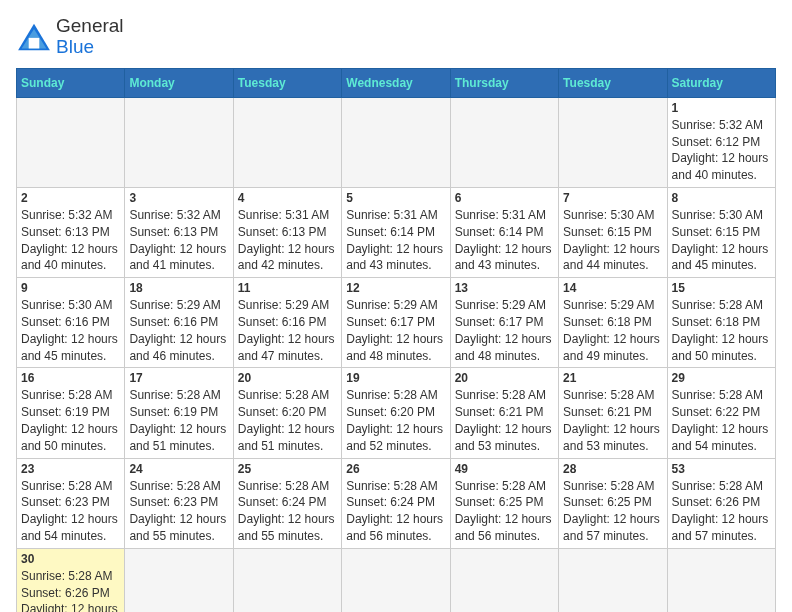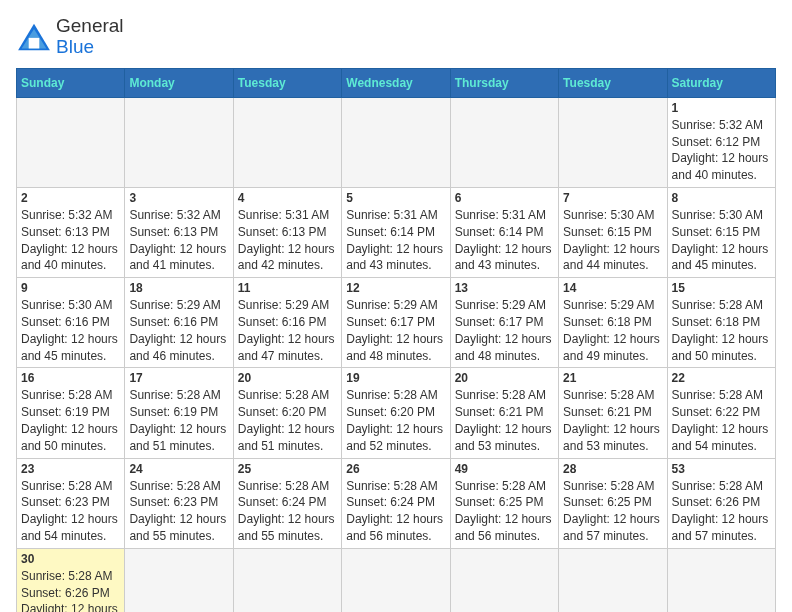--- a/index.html
+++ b/index.html
@@ -278,21 +278,21 @@
 and 53 minutes.</div>
         </td>
         <td>
           <span class="day-num">21</span>
           <div class="day-info" style="white-space: pre-line;">Sunrise: 5:28 AM
 Sunset: 6:21 PM
 Daylight: 12 hours
 and 53 minutes.</div>
         </td>
         <td>
-          <span class="day-num">22</span>
+          <span class="day-num">29</span>
           <div class="day-info" style="white-space: pre-line;">Sunrise: 5:28 AM
 Sunset: 6:22 PM
 Daylight: 12 hours
 and 54 minutes.</div>
         </td>
       </tr>
       <tr>
         <td>
           <span class="day-num">23</span>
           <div class="day-info" style="white-space: pre-line;">Sunrise: 5:28 AM

